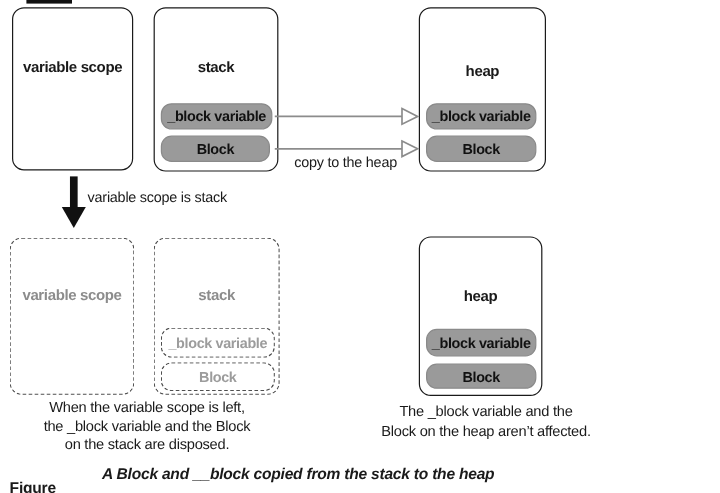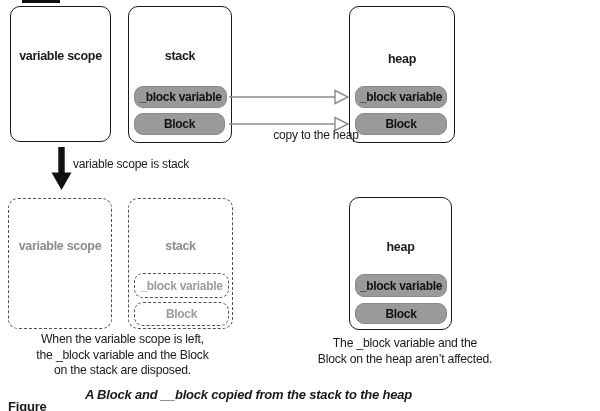--- a/index.html
+++ b/index.html
@@ -60,21 +60,21 @@
     <g>
       <line x1="229" y1="124" x2="336" y2="124" stroke="#8c8c8c" stroke-width="1.5"></line>
       <polygon points="335,117.5 348,124 335,130.5" fill="#ffffff" stroke="#8c8c8c" stroke-width="1.4"></polygon>
     </g>
     <g>
       <rect x="58.3" y="147" width="6.4" height="27" fill="#111"></rect>
       <polygon points="51.5,172.5 71.5,172.5 61.5,190" fill="#111"></polygon>
     </g>
   </svg>
 
-  <div class="ann" style="left:288px;top:128px;transform:translateX(-50%);margin-left:28px;">copy to the heap</div>
+  <div class="ann" style="left:288px;top:128px;transform:translateX(-50%);">copy to the heap</div>
 
   <div class="ann" style="left:73px;top:157px;">variable scope is stack</div>
 
   <div class="mbox dashed" style="left:8px;top:198px;width:104px;height:131px;padding-top:40px;">
     <span class="lbl">variable scope</span>
   </div>
 
   <div class="mbox dashed" style="left:128px;top:198px;width:105px;height:131px;padding-top:40px;">
     <span class="lbl">stack</span>
   </div>

